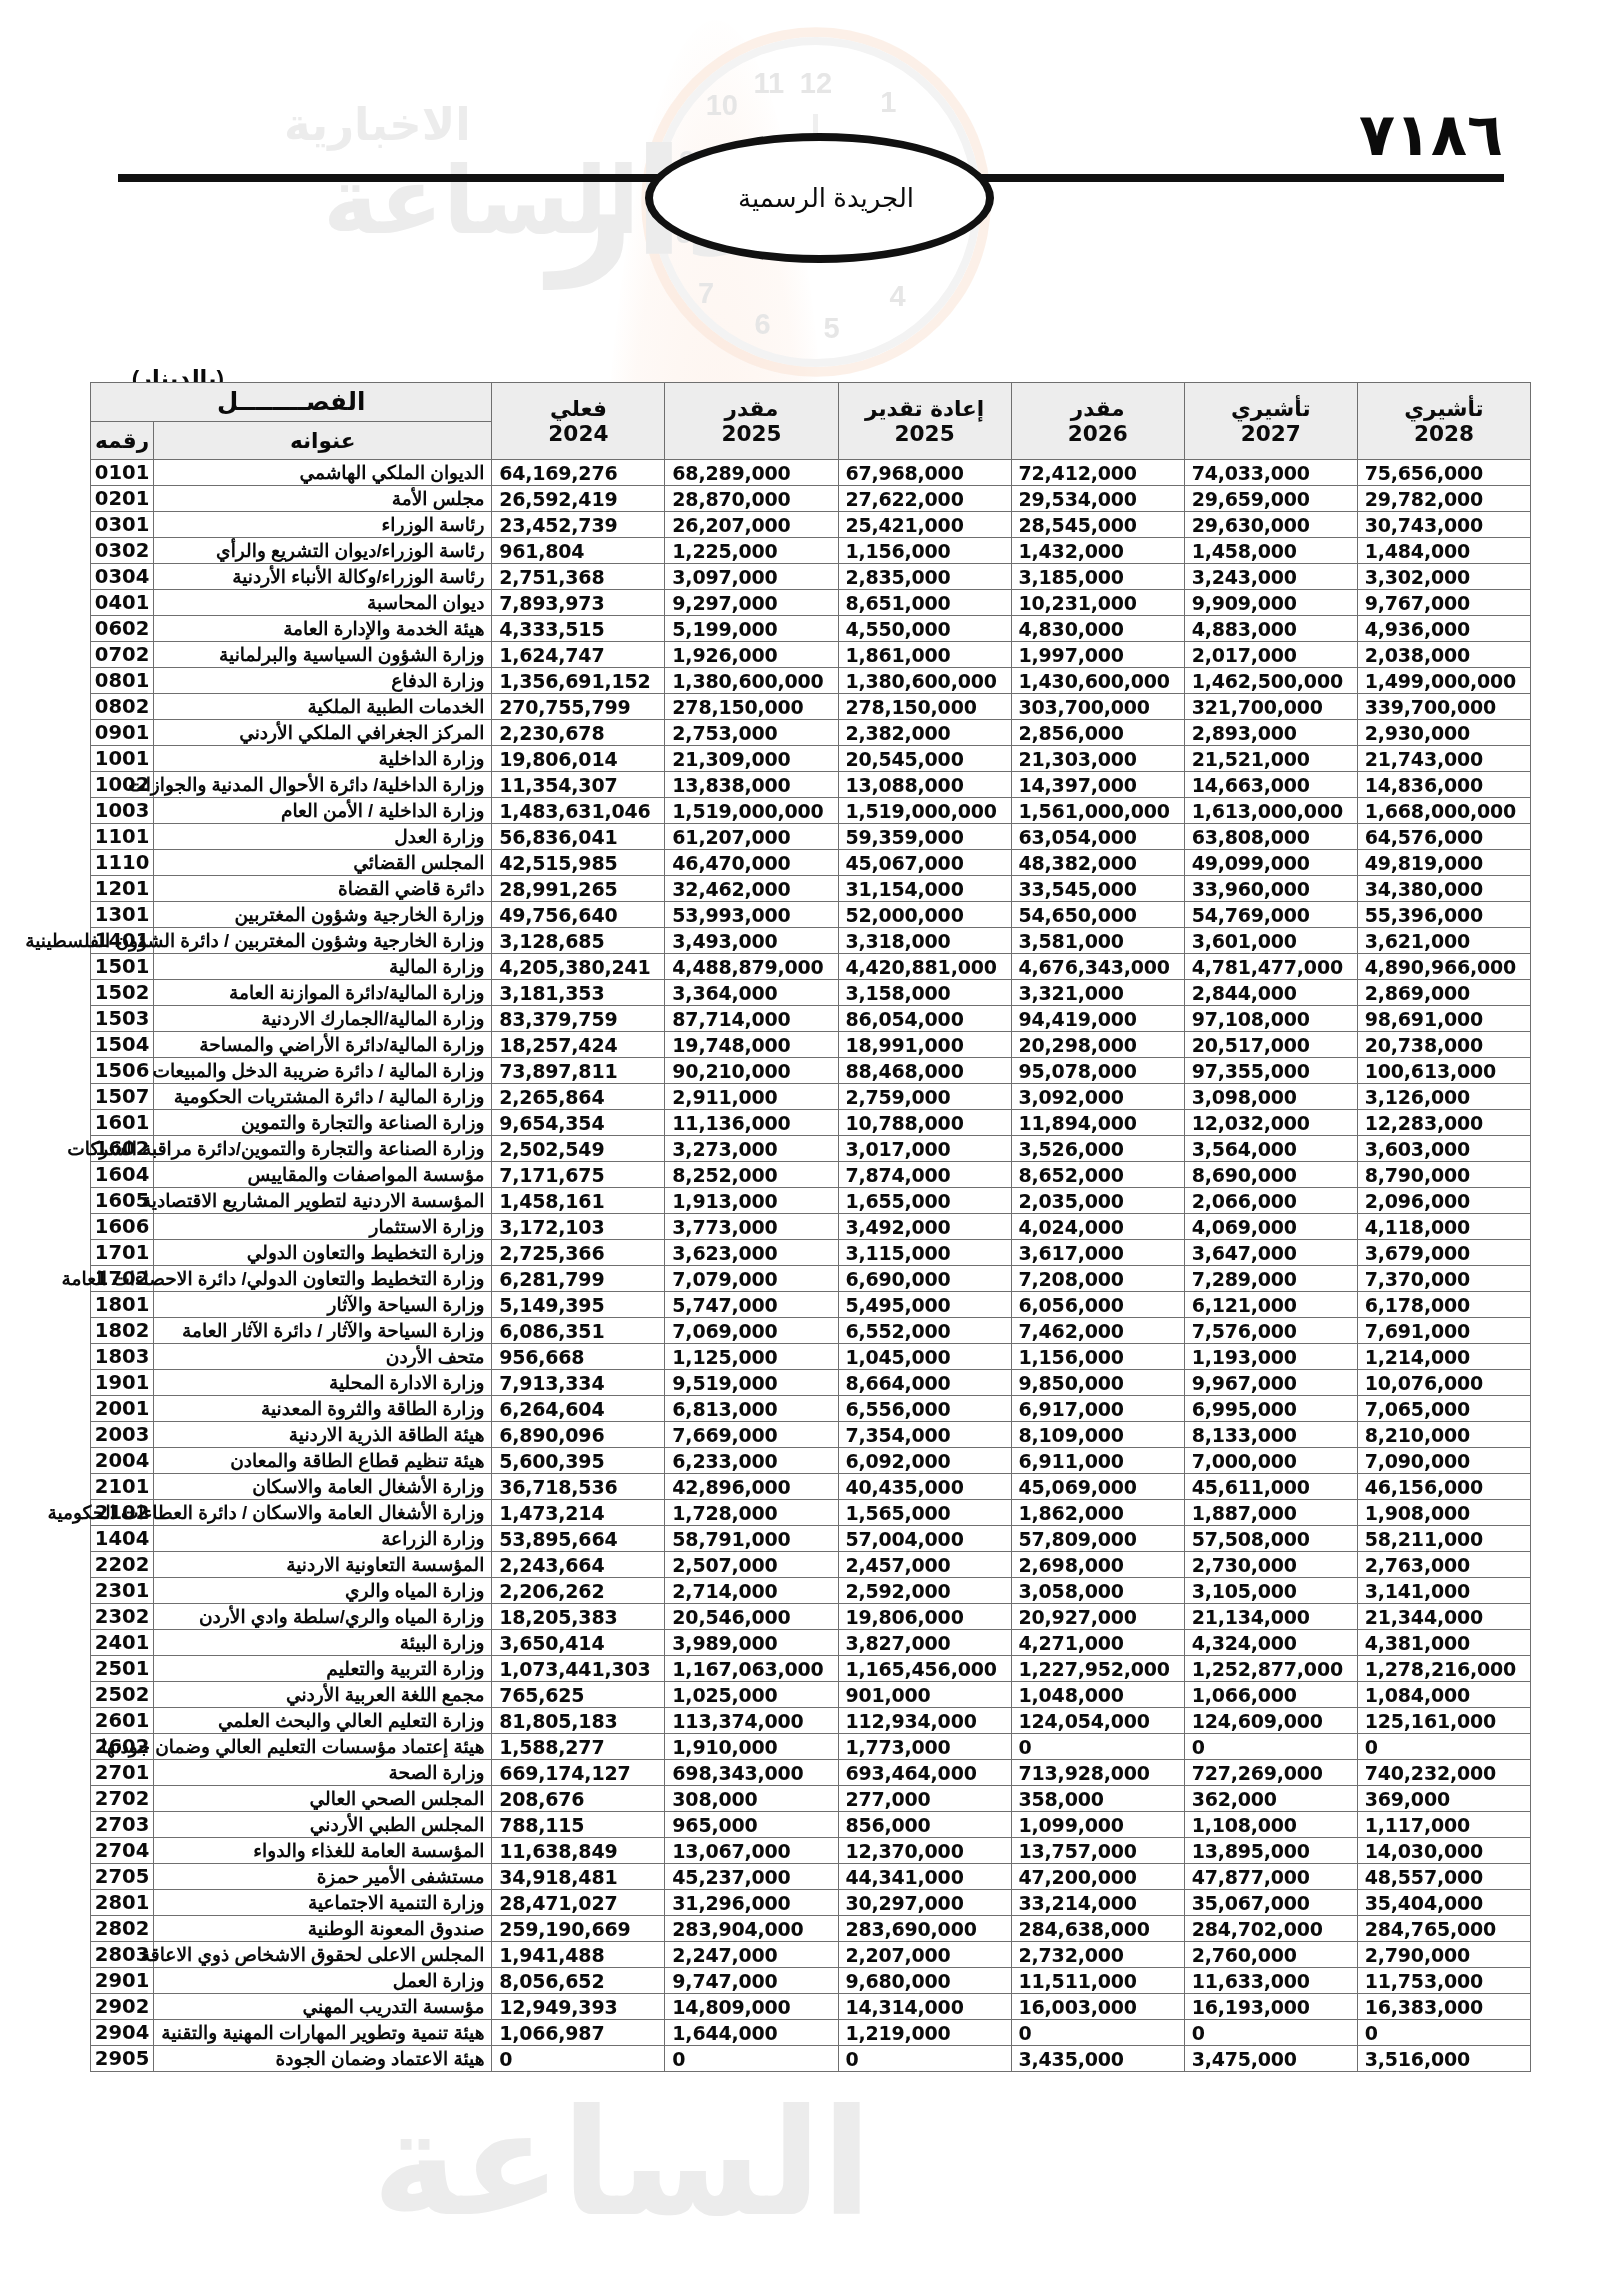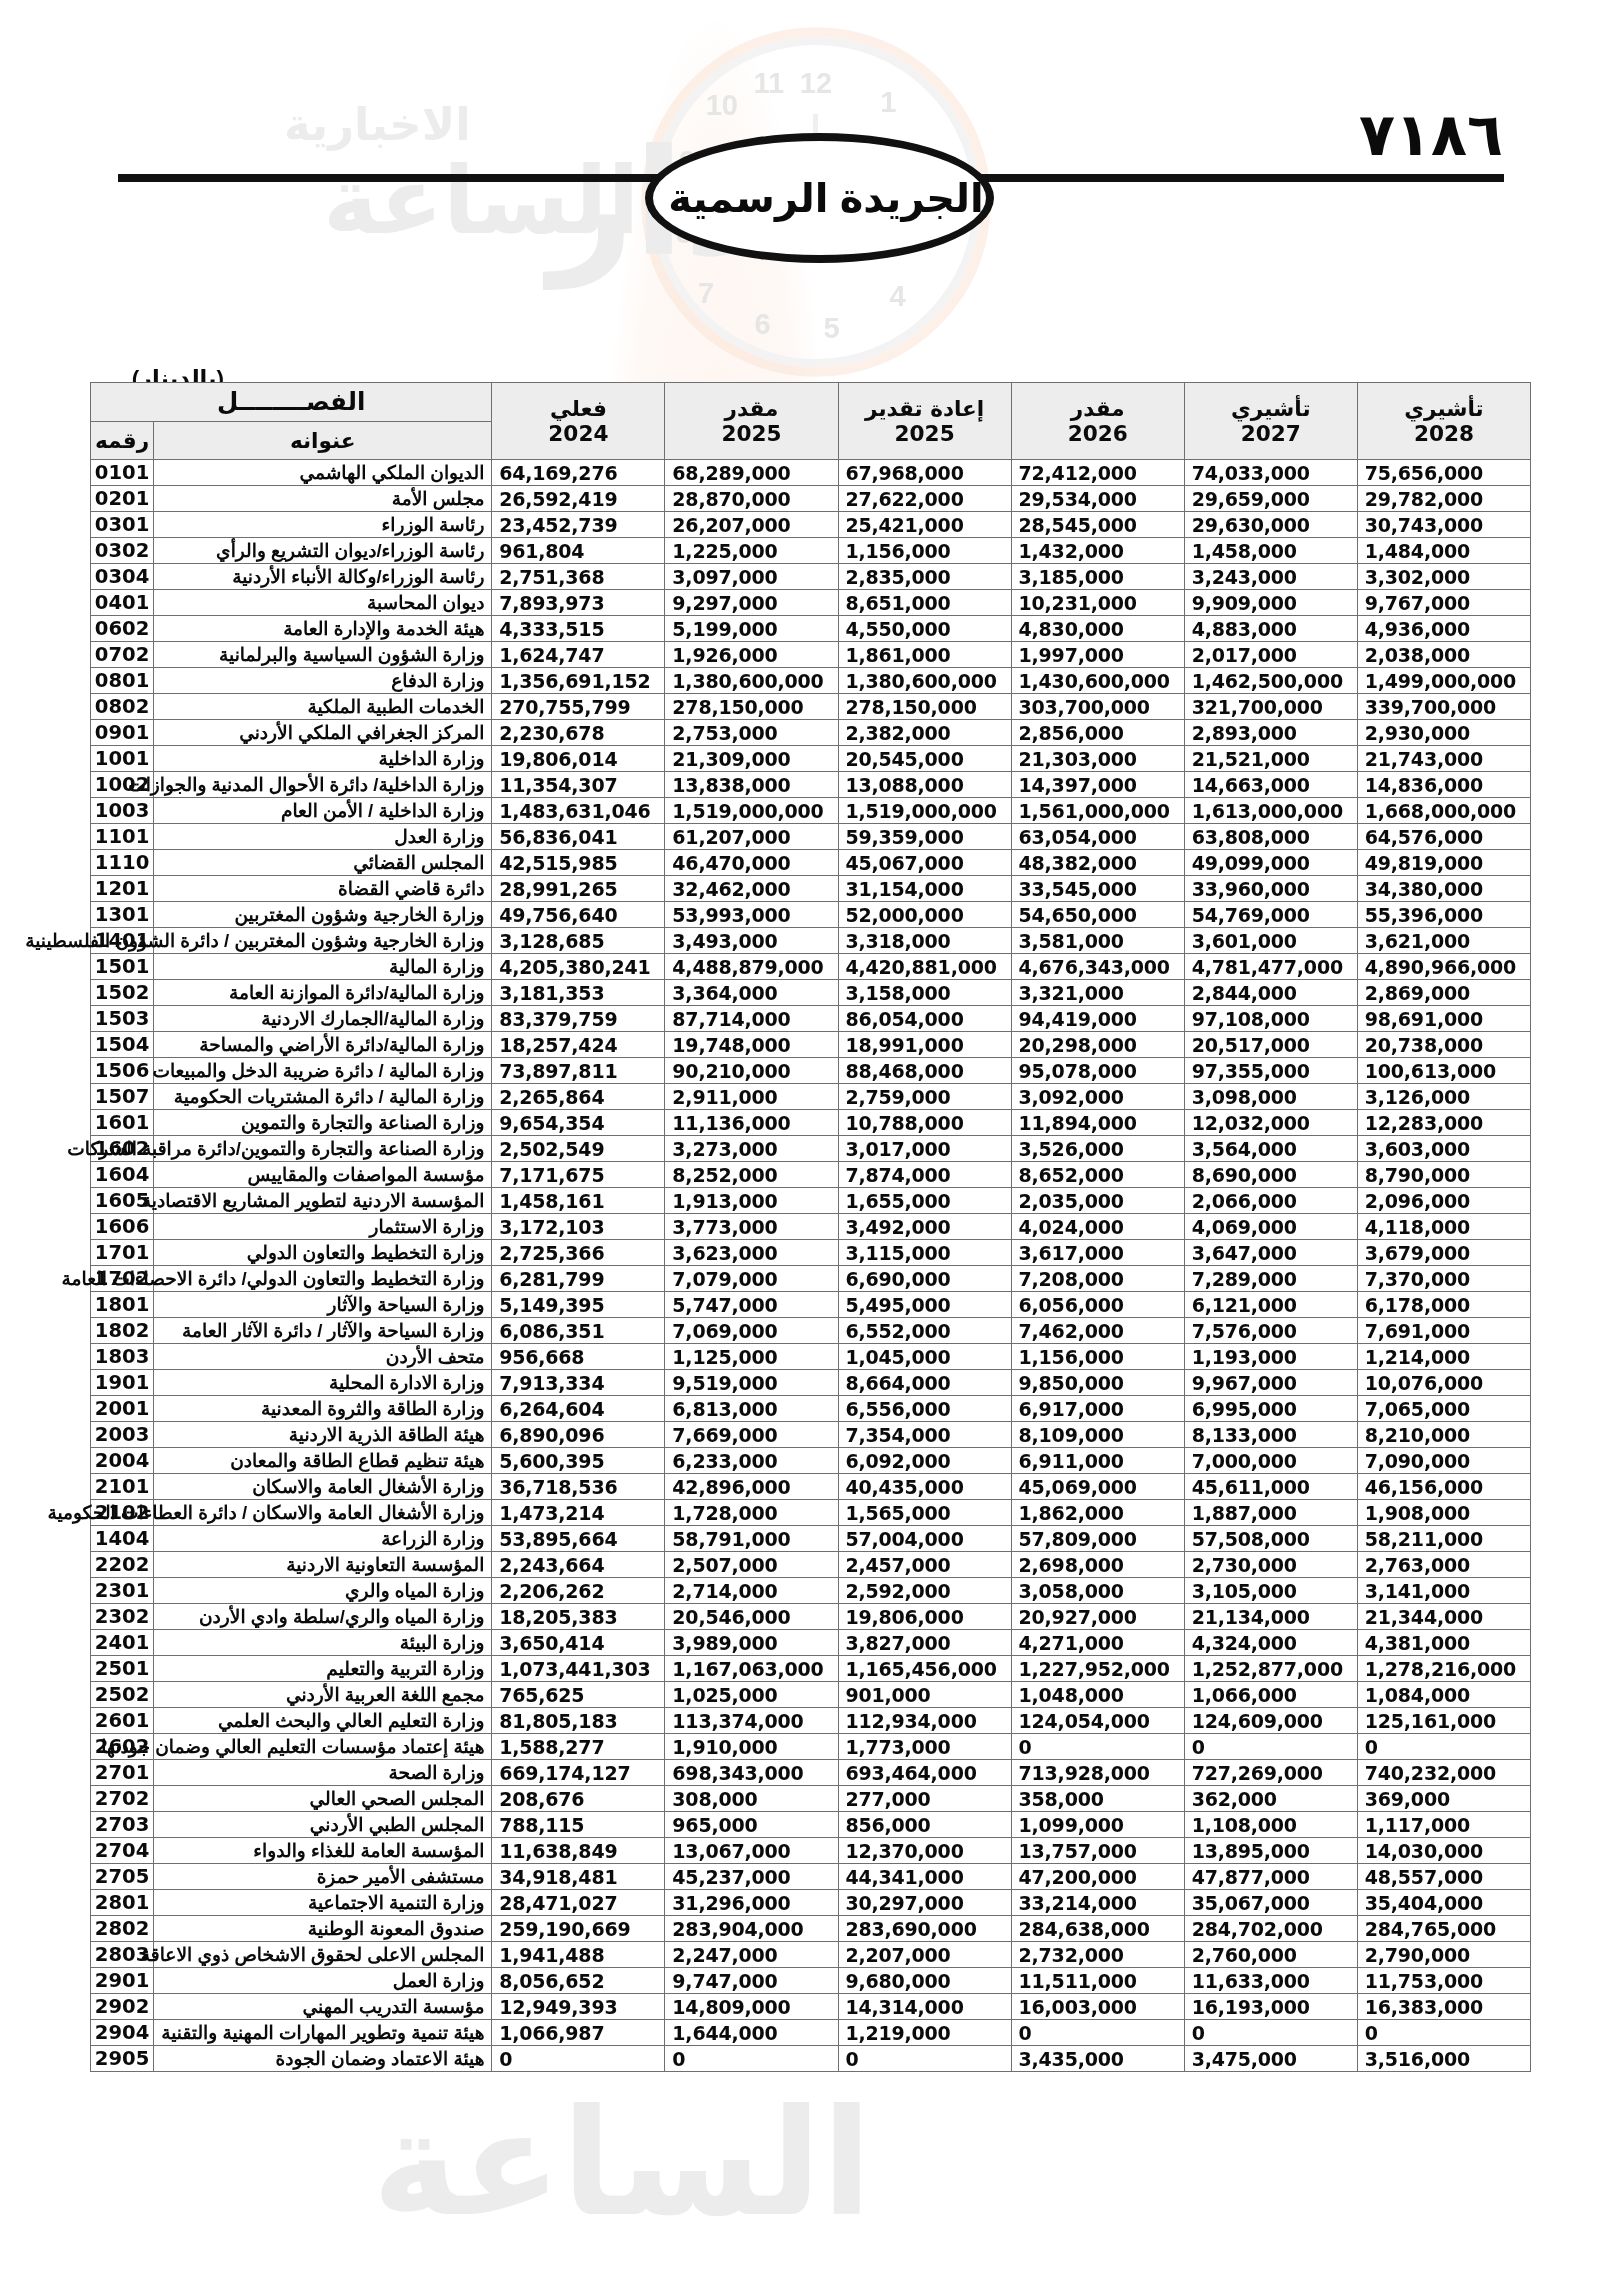--- a/index.html
+++ b/index.html
@@ -45,21 +45,21 @@
     font-family:"DejaVu Sans",sans-serif;
   }
   #head-rule{
     position:absolute;left:118px;top:115px;width:1386px;height:7.8px;background:#111;
   }
   #gazette-oval{
     position:absolute;left:645px;top:74px;width:333px;height:114px;
     border:8.8px solid #111;border-radius:50%;background:#fff;
     display:flex;align-items:center;justify-content:center;
   }
-  #gazette-oval span{font-size:40px;font-weight:bold;margin-left:13px;}
+  #gazette-oval span{font-size:26px;font-weight:normal;margin-left:13px;}
 
   
   #title-block{position:absolute;top:299px;width:1621px;text-align:center;}
   #table-title{font-size:28px;font-weight:bold;margin-bottom:8.8px;}
   #table-subtitle{font-size:28px;font-weight:bold;}
   #currency-note{
     position:absolute;top:365px;right:1397px;
     font-size:22.5px;font-weight:bold;
   }
 

